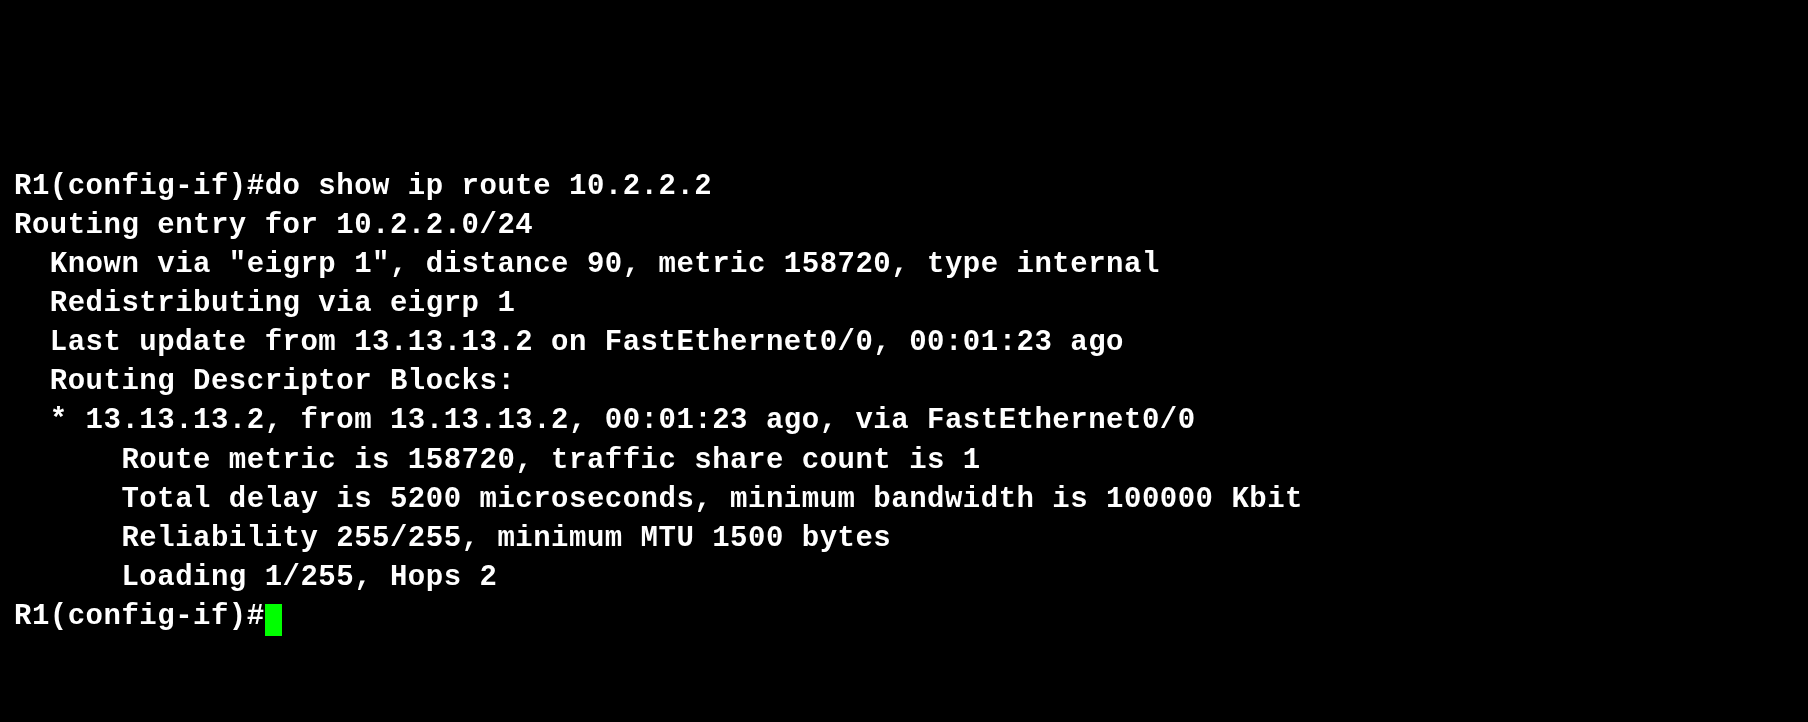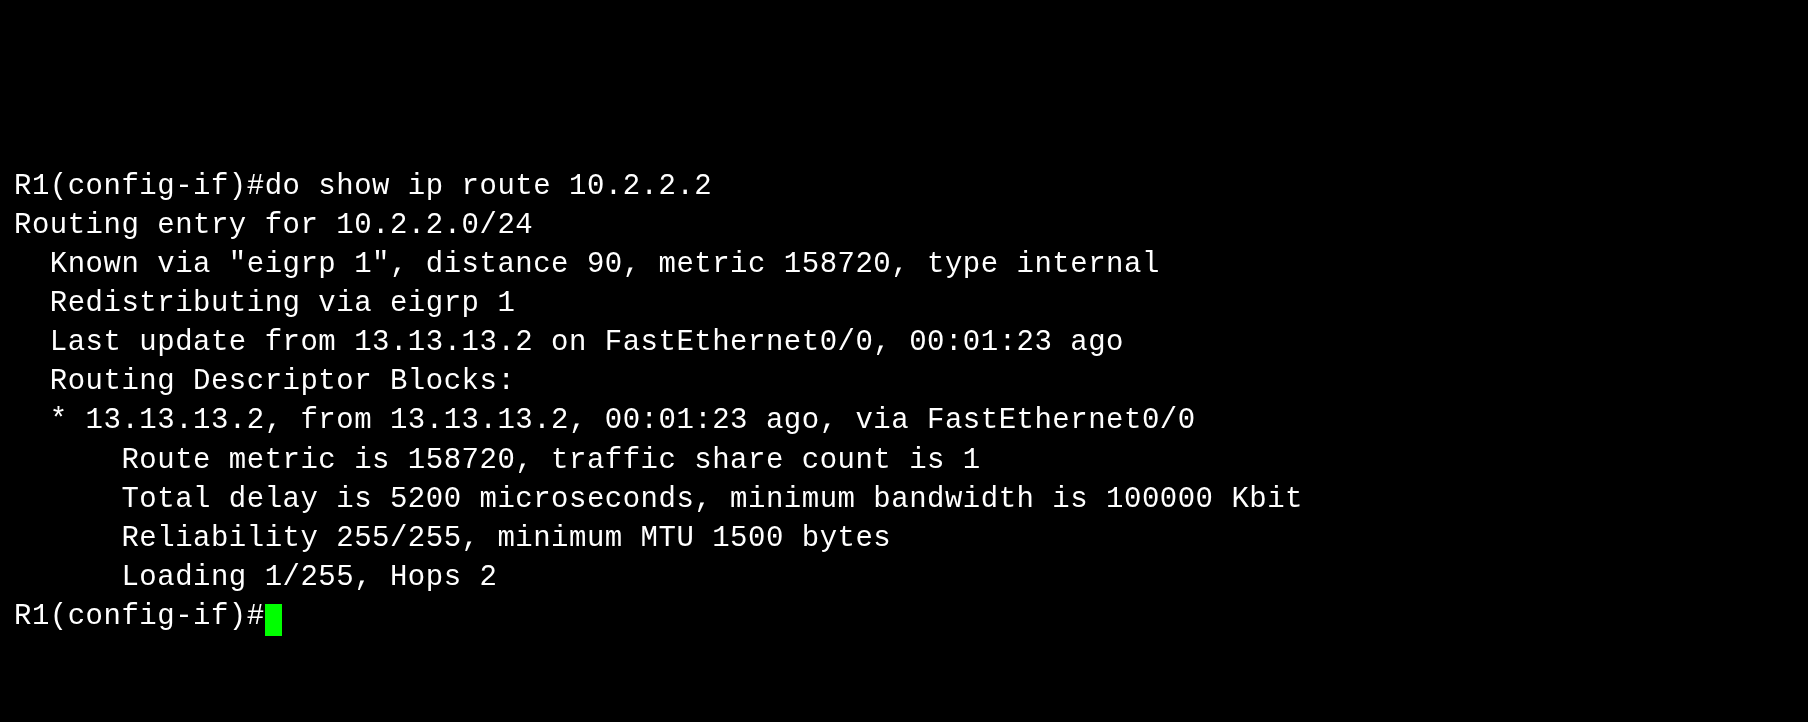--- a/index.html
+++ b/index.html
@@ -1,18 +1,19 @@
 <!DOCTYPE html>
 <html><head>
   <meta charset="utf-8">
   <style>
     * {
       margin: 0;
       padding: 0;
       box-sizing: border-box;
+      font-weight: bold;
     }
     body {
       background-color: #000000;
       color: #ffffff;
       font-family: 'Consolas', 'Courier New', monospace;
       font-size: 29px;
       line-height: 1.35;
       padding: 10px 14px;
       white-space: pre;
       letter-spacing: 0.5px;

